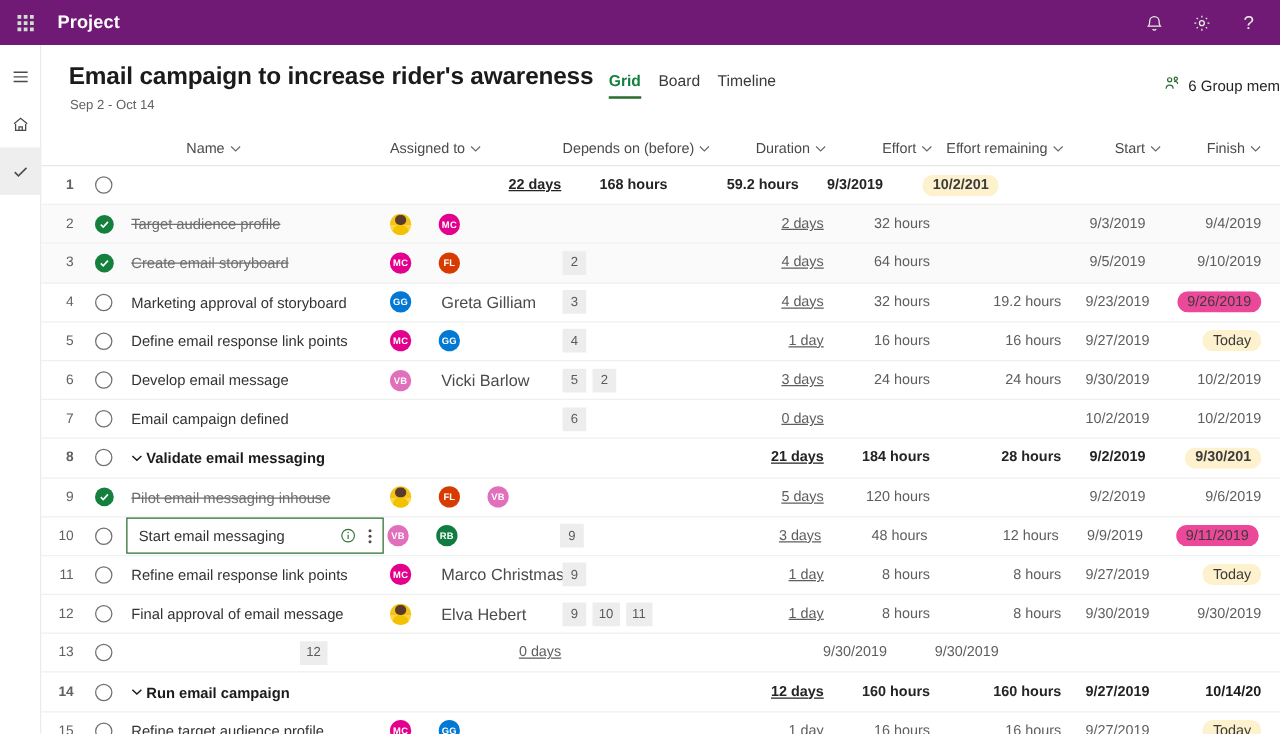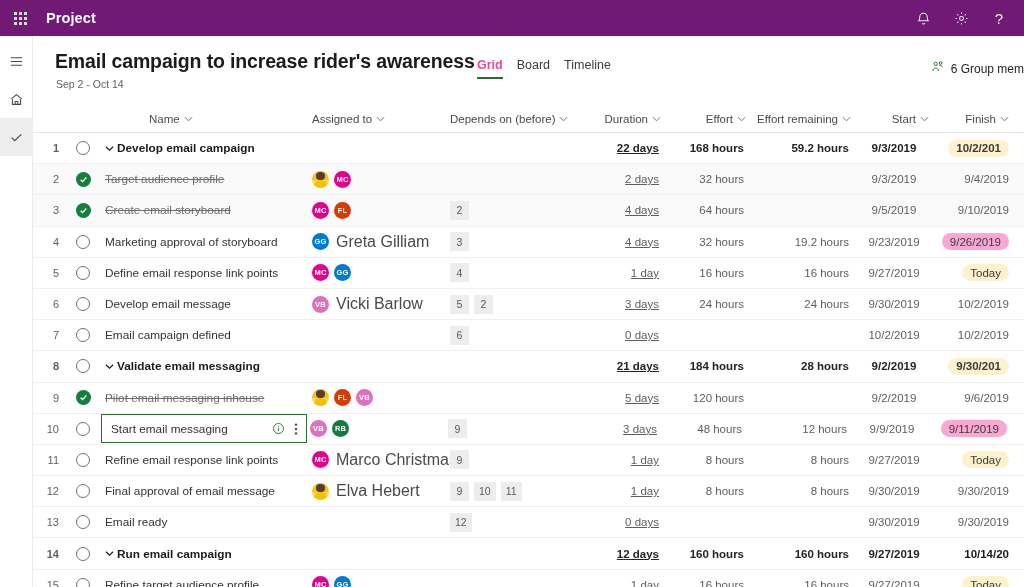--- a/index.html
+++ b/index.html
@@ -75,21 +75,21 @@
   }
 
   .tabs {
     position: absolute; left: 444px; top: 22px;
     display: flex; align-items: flex-start; gap: 14px;
   }
   .tab {
     font-size: 12.5px; color: #3b3b3b; cursor: pointer;
     padding-bottom: 7px; position: relative;
   }
-  .tab.active { font-weight: 700; color: #ec4899; }
+  .tab.active { font-weight: 700; color: #15803d; margin-left: 10px; }
   .tab.active::after {
     content: ""; position: absolute; left: 0; right: 0; bottom: 0;
     height: 2px; background: #2b6c2f;
   }
 
   .grp-members {
     position: absolute; right: 0px; top: 24px;
     display: flex; align-items: center; gap: 6px;
     font-size: 12px; color: #242424; cursor: pointer;
     white-space: nowrap; overflow: hidden; width: 95px; justify-content: flex-end;
@@ -116,21 +116,21 @@
     color: #5e5e5e; position: relative;
   }
   .row.shade { background: #fafafa; }
   .row.summary { color: #1b1b1b; font-weight: 700; }
   .row.summary .c-num { font-weight: 700; color: #242424; }
 
   
   .c-idx   { width: 34px; text-align: right; padding-right: 8px; color: #616161; font-size: 11px; }
   .c-chk   { width: 32px; display: flex; justify-content: center; align-items: center; }
   .c-name  { width: 210px; display: flex; align-items: center; position: relative; padding-left: 6px; }
-  .c-assign{ width: 138px; display: flex; align-items: center; gap: 5px; padding-left: 3px; }
+  .c-assign{ width: 138px; display: flex; align-items: center; gap: 22px; padding-left: 3px; }
   .c-dep   { width: 142px; display: flex; align-items: center; gap: 5px; padding-left: 3px; }
   .c-dur   { width: 80px;  text-align: right; padding-right: 10px; text-decoration: underline; }
   .c-eff   { width: 85px;  text-align: right; padding-right: 10px; }
   .c-effr  { width: 107px; text-align: right; padding-right: 12px; }
   .c-start { width: 74px;  text-align: center; padding-right: 8px; }
   .c-fin   { width: 76px;  text-align: right; padding-right: 2px; display:flex; justify-content:flex-end; }
 
   
   .h-name   { width: 210px; padding-left: 50px; }
   .h-assign { width: 138px; padding-left: 3px; }
@@ -188,34 +188,34 @@
     position: relative; overflow: hidden;
   }
   .av.photo::before {
     content: ""; position: absolute; top: 1px; left: 4.3px;
     width: 8.4px; height: 8.4px; border-radius: 50%; background: #5a3a2a;
   }
   .av.photo::after {
     content: ""; position: absolute; top: 9.4px; left: 1.6px;
     width: 13.8px; height: 10px; border-radius: 6px 6px 0 0; background: #f2c200;
   }
-  .aname { font-size: 16px; color: #4a4a4a; margin-left: 2px; white-space: nowrap; }
+  .aname { font-size: 13px; color: #4a4a4a; margin-left: 2px; white-space: nowrap; }
 
   
   .chip {
     min-width: 19px; height: 19px; padding: 0 5px;
     background: #ededed; color: #5a5a5a; font-size: 10.5px;
     display: flex; align-items: center; justify-content: center;
     cursor: pointer;
   }
 
   
   .pill { padding: 2.5px 8px; border-radius: 10px; }
   .pill.warn { background: #fdf2cd; color: #3b3b3b; }
-  .pill.late { background: #f9a8d4; color: #3b3b3b; }
+  .pill.late { background: #ec4899; color: #3b3b3b; }
   .plain { padding: 2.5px 0px; }
   .row.summary .pill.warn { font-weight: 700; }
 
   .clip-last { overflow: hidden; }
 </style>
 </head>
 <body>
 
 <div class="suite-bar">
   <div class="waffle">
@@ -367,28 +367,20 @@
           </span>
       </div>
     </div>
 
     <div id="rows">
         <div class="row summary">
           <div class="c-idx">1</div>
           <div class="c-chk">
             <span class="circ"></span>
           </div>
-          <div class="c-name">
-            <span class="expander">
-              <svg width="9" height="7" viewBox="0 0 10 7" fill="none" stroke="#1b1b1b" stroke-width="1.3">
-                <path d="M1 1.6l4 3.8 4-3.8"></path>
-              </svg>
-            </span>
-            <span class="tname">Develop email campaign</span>
-          </div>
           <div class="c-assign"></div>
           <div class="c-dep"></div>
           <div class="c-dur c-num">22 days</div>
           <div class="c-eff c-num">168 hours</div>
           <div class="c-effr c-num">59.2 hours</div>
           <div class="c-start c-num">9/3/2019</div>
           <div class="c-fin clip-last">
             <span class="pill warn">10/2/201</span>
           </div>
         </div>
@@ -668,23 +660,20 @@
           <div class="c-start c-num">9/30/2019</div>
           <div class="c-fin clip-last">
             <span class="plain">9/30/2019</span>
           </div>
         </div>
         <div class="row">
           <div class="c-idx">13</div>
           <div class="c-chk">
             <span class="circ"></span>
           </div>
-          <div class="c-name">
-            <span class="tname">Email ready</span>
-          </div>
           <div class="c-assign"></div>
           <div class="c-dep">
             <span class="chip">12</span>
           </div>
           <div class="c-dur c-num">0 days</div>
           <div class="c-eff c-num"></div>
           <div class="c-effr c-num"></div>
           <div class="c-start c-num">9/30/2019</div>
           <div class="c-fin clip-last">
             <span class="plain">9/30/2019</span>

